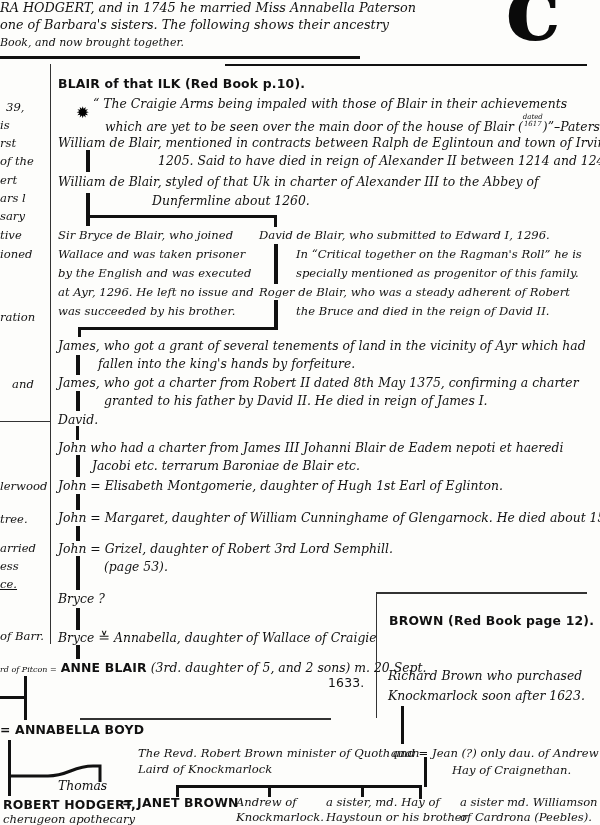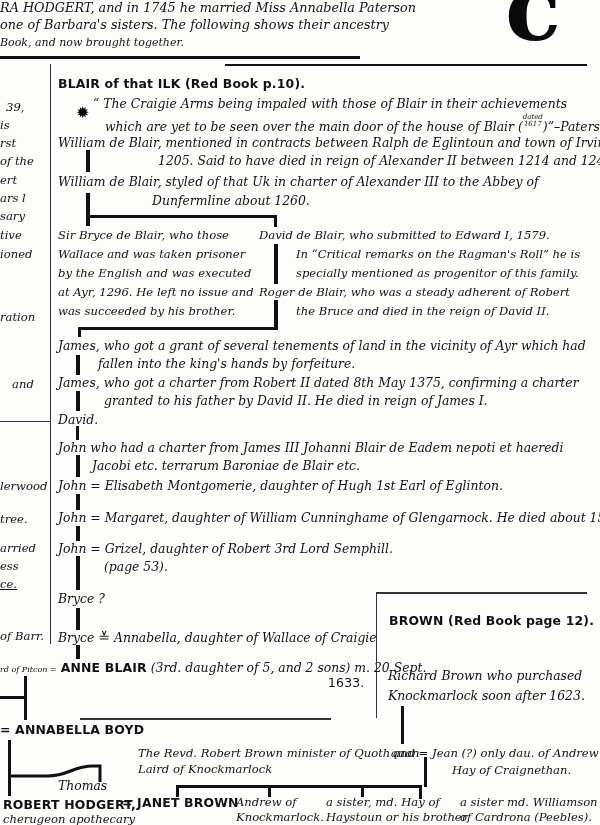--- a/index.html
+++ b/index.html
@@ -65,29 +65,29 @@
   </div>
   <div class="t" style="left:58px;top:135px;">William de Blair, mentioned in contracts between Ralph de Eglintoun and town of Irvine,</div>
   <div class="hl" style="left:86px;top:150px;width:4px;height:22px;"></div>
   <div class="t" style="left:158px;top:153px;">1205. Said to have died in reign of Alexander II between 1214 and 1249.</div>
   <div class="t" style="left:58px;top:174px;">William de Blair, styled of that Uk in charter of Alexander III to the Abbey of</div>
   <div class="t" style="left:152px;top:193px;">Dunfermline about 1260.</div>
   <div class="hl" style="left:86px;top:193px;width:4px;height:33px;"></div>
   <div class="hl" style="left:86px;top:215px;width:191px;height:3px;"></div>
   <div class="hl" style="left:274px;top:215px;width:3px;height:12px;"></div>
 
-  <div class="t sm" style="left:58px;top:228px;">Sir Bryce de Blair, who those</div>
+  <div class="t sm" style="left:58px;top:228px;">Sir Bryce de Blair, who joined</div>
   <div class="t sm" style="left:58px;top:247px;">Wallace and was taken prisoner</div>
   <div class="t sm" style="left:58px;top:266px;">by the English and was executed</div>
   <div class="t sm" style="left:58px;top:285px;">at Ayr, 1296. He left no issue and</div>
   <div class="t sm" style="left:58px;top:304px;">was succeeded by his brother.</div>
 
-  <div class="t sm" style="left:259px;top:228px;">David de Blair, who submitted to Edward I, 1579.</div>
+  <div class="t sm" style="left:259px;top:228px;">David de Blair, who submitted to Edward I, 1296.</div>
   <div class="hl" style="left:274px;top:244px;width:4px;height:40px;"></div>
-  <div class="t sm" style="left:296px;top:247px;">In “Critical remarks on the Ragman's Roll” he is</div>
+  <div class="t sm" style="left:296px;top:247px;">In “Critical together on the Ragman's Roll” he is</div>
   <div class="t sm" style="left:296px;top:266px;">specially mentioned as progenitor of this family.</div>
   <div class="t sm" style="left:259px;top:285px;">Roger de Blair, who was a steady adherent of Robert</div>
   <div class="hl" style="left:274px;top:300px;width:4px;height:30px;"></div>
   <div class="t sm" style="left:296px;top:304px;">the Bruce and died in the reign of David II.</div>
   <div class="hl" style="left:78px;top:327px;width:200px;height:3px;"></div>
   <div class="hl" style="left:78px;top:327px;width:3px;height:10px;"></div>
 
   <div class="t" style="left:58px;top:338px;">James, who got a grant of several tenements of land in the vicinity of Ayr which had</div>
   <div class="hl" style="left:76px;top:355px;width:4px;height:20px;"></div>
   <div class="t" style="left:98px;top:356px;">fallen into the king's hands by forfeiture.</div>

